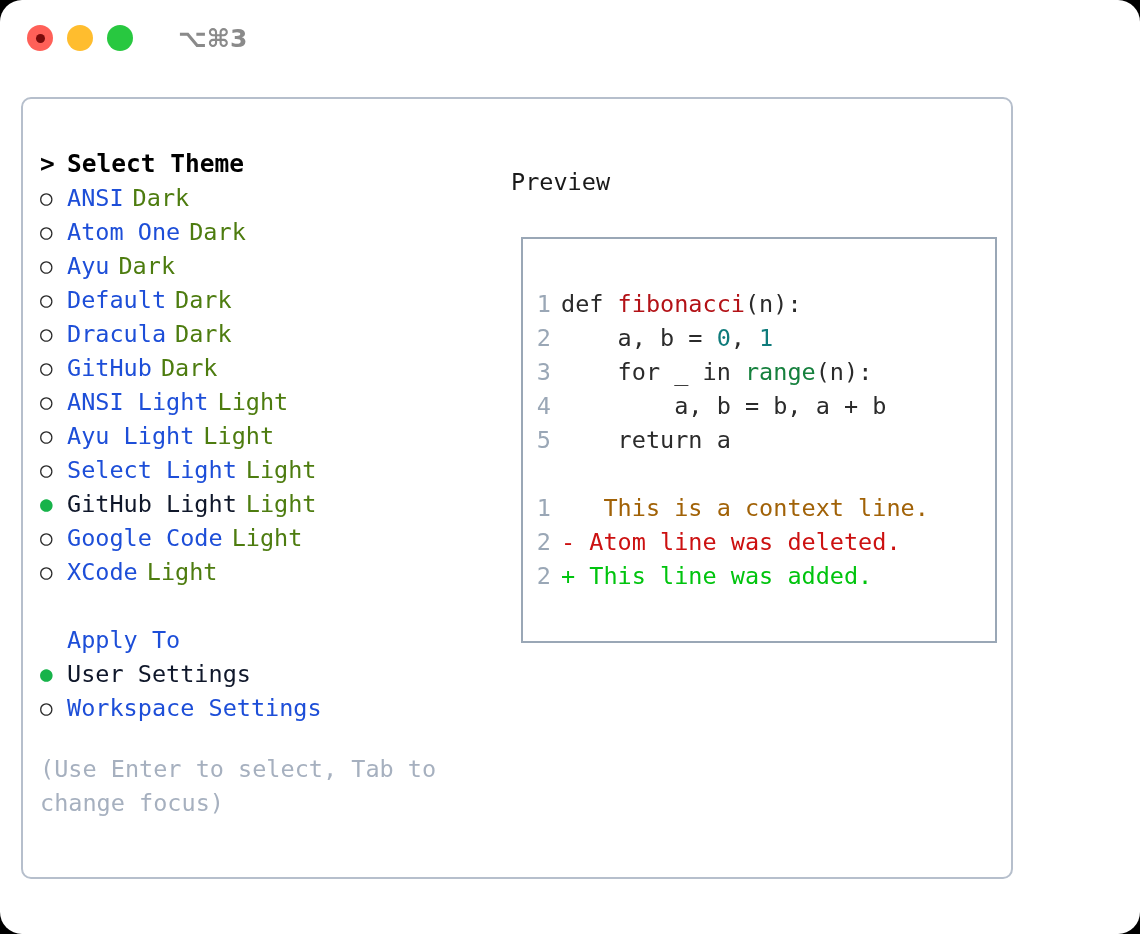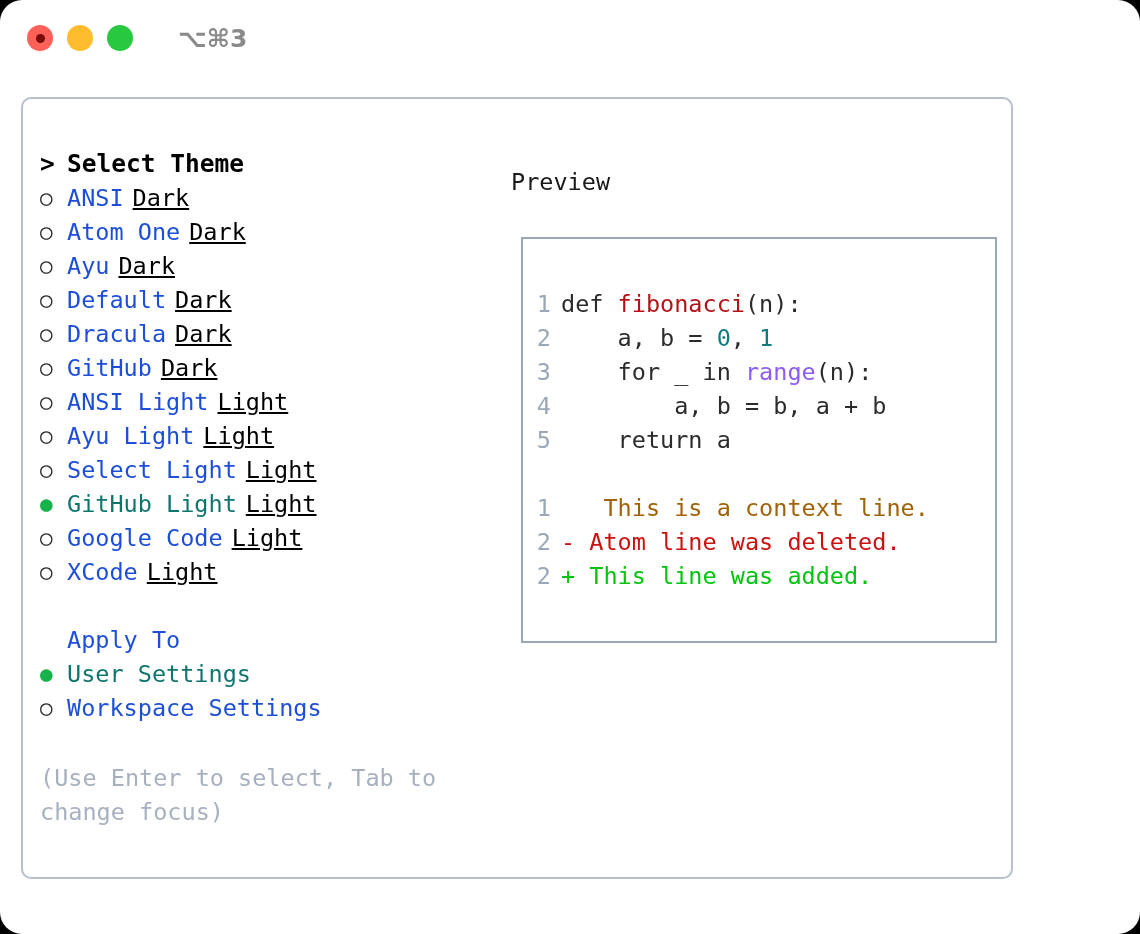--- a/index.html
+++ b/index.html
@@ -103,44 +103,43 @@
   .bullet {
     width: 27px;
     flex: 0 0 27px;
     font-size: 21px;
     color: #2B2B2B;
   }
   .bullet.filled { color: #17B34A; font-size: 21px; }
   .bullet.blank  { color: transparent; }
 
   .row-label { color: #1d4ed8; }
-  .row-label.selected { color: #0f766e; }
+  .row-label.selected { color: #0f172a; }
   .row-label.header {
     font-weight: 700;
     color: #000000;
     font-size: 24.5px;
   }
   .row-tag {
-    color: #000000;
+    color: #4d7c0f;
     margin-left: 9px;
-    text-decoration: underline;
   }
 
   .prompt-caret {
     width: 27px;
     flex: 0 0 27px;
     font-weight: 700;
     font-size: 24.5px;
     color: #000000;
   }
 
   .spacer-row { height: 34px; }
 
   #hint {
-    margin-top: 36px;
+    margin-top: 27px;
     font-size: 23.5px;
     line-height: 34px;
     color: #A6B0BF;
     width: 410px;
   }
 
   
   #right-col {
     flex: 1;
     padding: 66px 0 0 0;
@@ -179,21 +178,21 @@
     color: #9AA7B6;
     padding-right: 10px;
     box-sizing: border-box;
   }
 
   .code-text { color: #2B2B2B; }
 
   .tok-kw   { color: #2B2B2B; }
   .tok-fn   { color: #B31217; }
   .tok-num  { color: #0F7B7B; }
-  .tok-call { color: #8b5cf6; }
+  .tok-call { color: #15803d; }
 
   .diff-gap { height: 34px; }
 
   .diff-ctx { color: #a16207; }
   .diff-del { color: #CC1111; }
   .diff-add { color: #00C40E; }
 </style>
 </head>
 <body>
 

